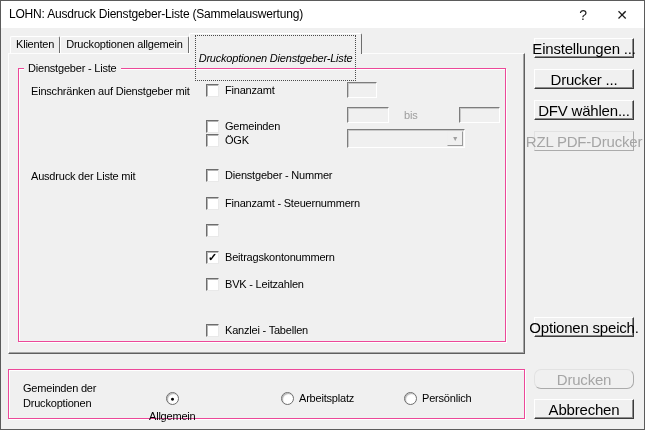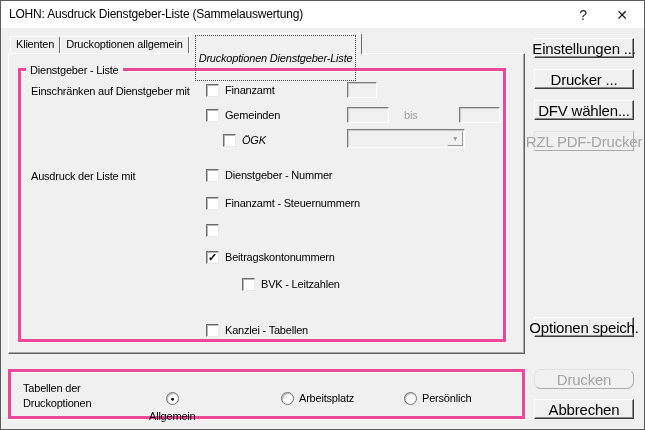--- a/index.html
+++ b/index.html
@@ -27,21 +27,21 @@
   .tab.active .tab-focus{border:1px dotted #4a4a4a;padding:16px 3px;font-style:italic;}
   
   .panel3d{
     position:absolute;background:#f0f0f0;
     border:1px solid;border-color:#fdfdfd #5f5f5f #5f5f5f #fdfdfd;
     box-shadow:inset -1px -1px 0 #a5a5a5;
   }
   .tabpanel{left:7px;top:52px;width:517px;height:301px;z-index:1;}
   
   .etched{
-    position:absolute;border:3px solid #ec4899;
+    position:absolute;border:1px solid #ec4899;
     box-shadow:1px 1px 0 #ffffff, inset 1px 1px 0 #ffffff;
   }
   .groupbox{left:17px;top:67px;width:488px;height:274px;z-index:2;}
   .group-legend{position:absolute;left:5px;top:-7px;background:#f0f0f0;padding:0 4px;line-height:13px;}
   .bottompanel{left:7px;top:368px;width:517px;height:50px;z-index:2;}
   
   .lbl{position:absolute;line-height:13px;white-space:nowrap;z-index:3;}
   .lbl.gray{color:#9d9d9d;}
   
   .cbrow{position:absolute;display:flex;align-items:center;gap:6px;z-index:3;}
@@ -123,29 +123,29 @@
   </div>
 
   <div class="lbl" style="left:30px;top:84px;">Einschränken auf Dienstgeber mit</div>
 
   <div class="cbrow" style="left:205px;top:83px;">
     <span class="checkbox"></span>
     <span class="cb-label">Finanzamt</span>
   </div>
   <div class="field" style="left:346px;top:81px;width:30px;height:16px;"></div>
 
-  <div class="cbrow" style="left:205px;top:108px;">
+  <div class="cbrow" style="left:205px;top:119px;">
     <span class="checkbox"></span>
     <span class="cb-label">Gemeinden</span>
   </div>
   <div class="field" style="left:346px;top:106px;width:42px;height:16px;"></div>
   <div class="lbl gray" style="left:403px;top:108px;">bis</div>
   <div class="field" style="left:458px;top:106px;width:41px;height:16px;"></div>
 
-  <div class="cbrow" style="left:222px;top:133px;font-style:italic;">
+  <div class="cbrow" style="left:205px;top:133px;">
     <span class="checkbox"></span>
     <span class="cb-label">ÖGK</span>
   </div>
   <div class="combo" style="left:346px;top:128px;width:118px;height:19px;">
     <span class="combo-value"></span>
     <span class="combo-btn">▼</span>
   </div>
 
   <div class="lbl" style="left:30px;top:169px;">Ausdruck der Liste mit</div>
 
@@ -157,31 +157,31 @@
     <span class="checkbox"></span>
     <span class="cb-label">Finanzamt - Steuernummern</span>
   </div>
   <div class="cbrow" style="left:205px;top:223px;">
     <span class="checkbox"></span>
   </div>
   <div class="cbrow" style="left:205px;top:250px;">
     <span class="checkbox">✓</span>
     <span class="cb-label">Beitragskontonummern</span>
   </div>
-  <div class="cbrow" style="left:205px;top:277px;margin-left:36px;">
+  <div class="cbrow" style="left:205px;top:277px;">
     <span class="checkbox"></span>
     <span class="cb-label">BVK - Leitzahlen</span>
   </div>
   <div class="cbrow" style="left:205px;top:304px;margin-top:19px;">
     <span class="checkbox"></span>
     <span class="cb-label">Kanzlei - Tabellen</span>
   </div>
 
   <div class="etched bottompanel"></div>
-  <div class="lbl" style="left:22px;top:381px;">Tabellen der</div>
+  <div class="lbl" style="left:22px;top:381px;">Gemeinden der</div>
   <div class="lbl" style="left:22px;top:396px;">Druckoptionen</div>
 
   <div class="radiorow" style="left:148px;top:391px;flex-direction:column;">
     <span class="radio">
         <span>●</span>
       </span>
     <span class="cb-label">Allgemein</span>
   </div>
   <div class="radiorow" style="left:280px;top:391px;">
     <span class="radio">

